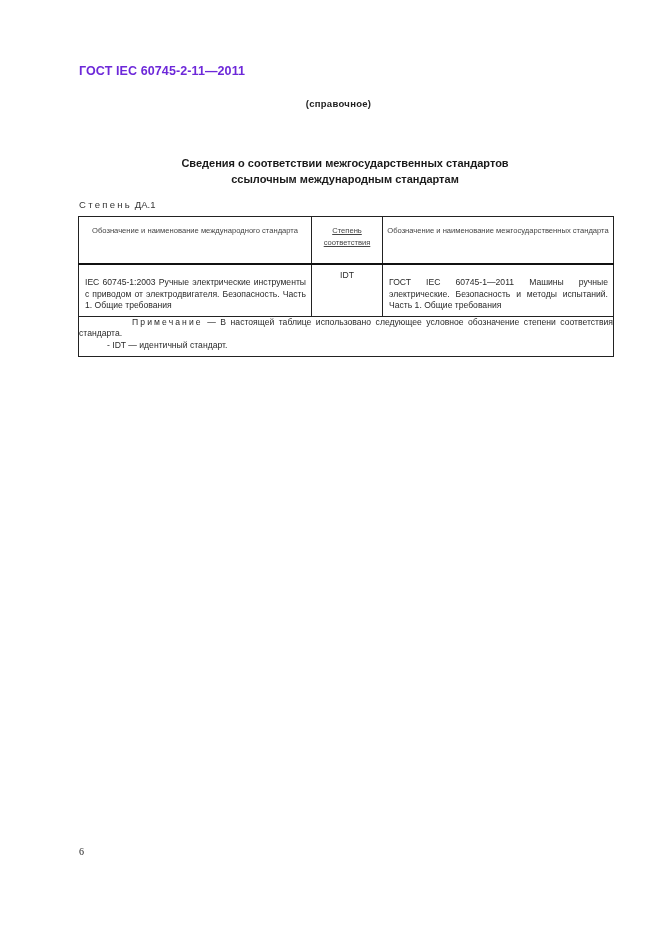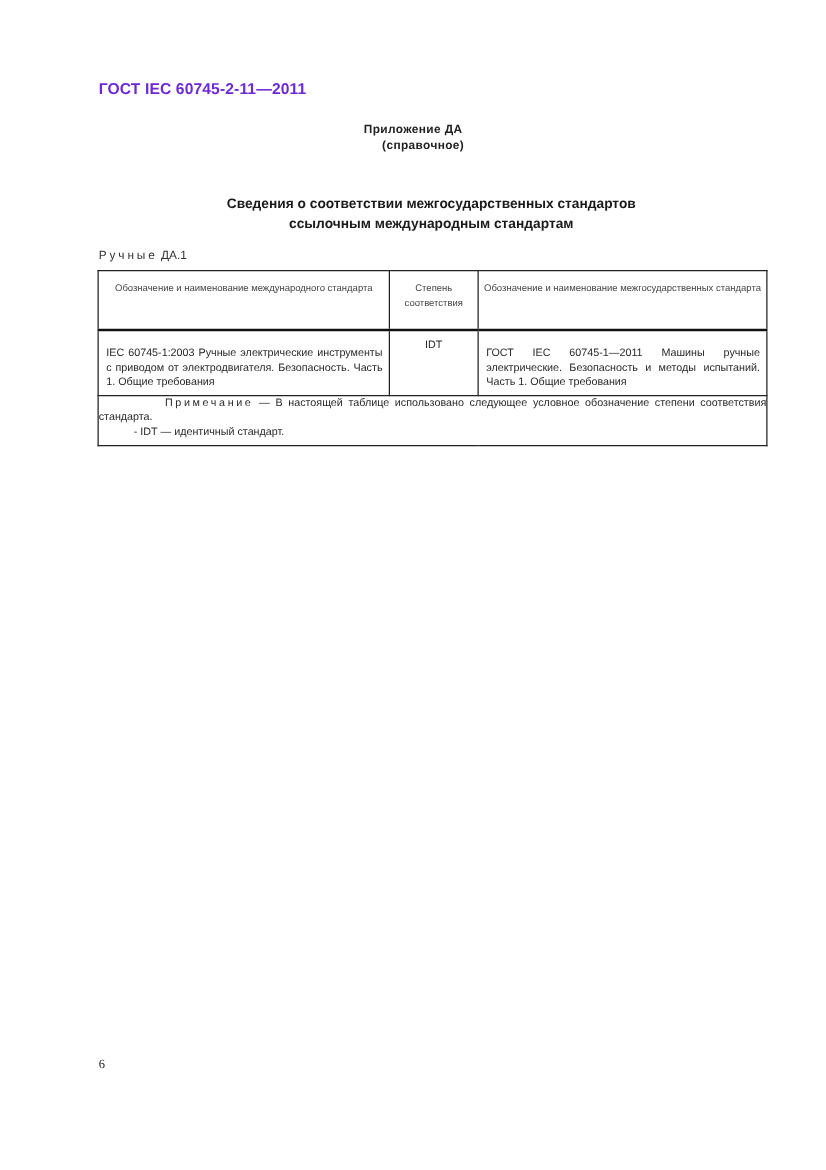--- a/index.html
+++ b/index.html
@@ -67,21 +67,21 @@
       font-weight: normal;
       font-size: 7.6px;
       line-height: 12px;
       text-align: center;
       color: #444;
       height: 38px;
       padding-top: 8px;
       border-bottom: 2px solid #111;
     }
     table.main th.col1 { width: 232px; }
-    table.main th.col2 { width: 70px; }
+    table.main th.col2 { width: 70px; text-decoration: underline; }
     .cell-body {
       padding: 12px 5px 4px 6px;
       line-height: 11.5px;
       text-align: justify;
       text-align-last: left;
       font-size: 8.6px;
       color: #2a2a2a;
     }
     .cell-center {
       padding-top: 5px;
@@ -105,31 +105,30 @@
       font-family: "Liberation Serif", serif;
       color: #222;
     }
   </style>
 </head>
 <body>
 
 <div class="abs doc-header">ГОСТ IEC 60745-2-11—2011</div>
 
 <div class="abs annex">
-  <div>Приложение ДА</div>
   <div class="sub">(справочное)</div>
 </div>
 
 <div class="abs title">
   <div>Сведения о соответствии межгосударственных стандартов</div>
   <div>ссылочным международным стандартам</div>
 </div>
 
 <div class="abs table-caption">
-  <span class="spaced">Ручные</span>
+  <span class="spaced">Степень</span>
   <span>ДА.1</span>
 </div>
 
 <table class="main">
   <thead>
     <tr>
       <th class="col1">Обозначение и наименование международного стандарта</th>
       <th class="col2">Степень соответствия</th>
       <th class="col3">Обозначение и наименование межгосударственных стандарта</th>
     </tr>

